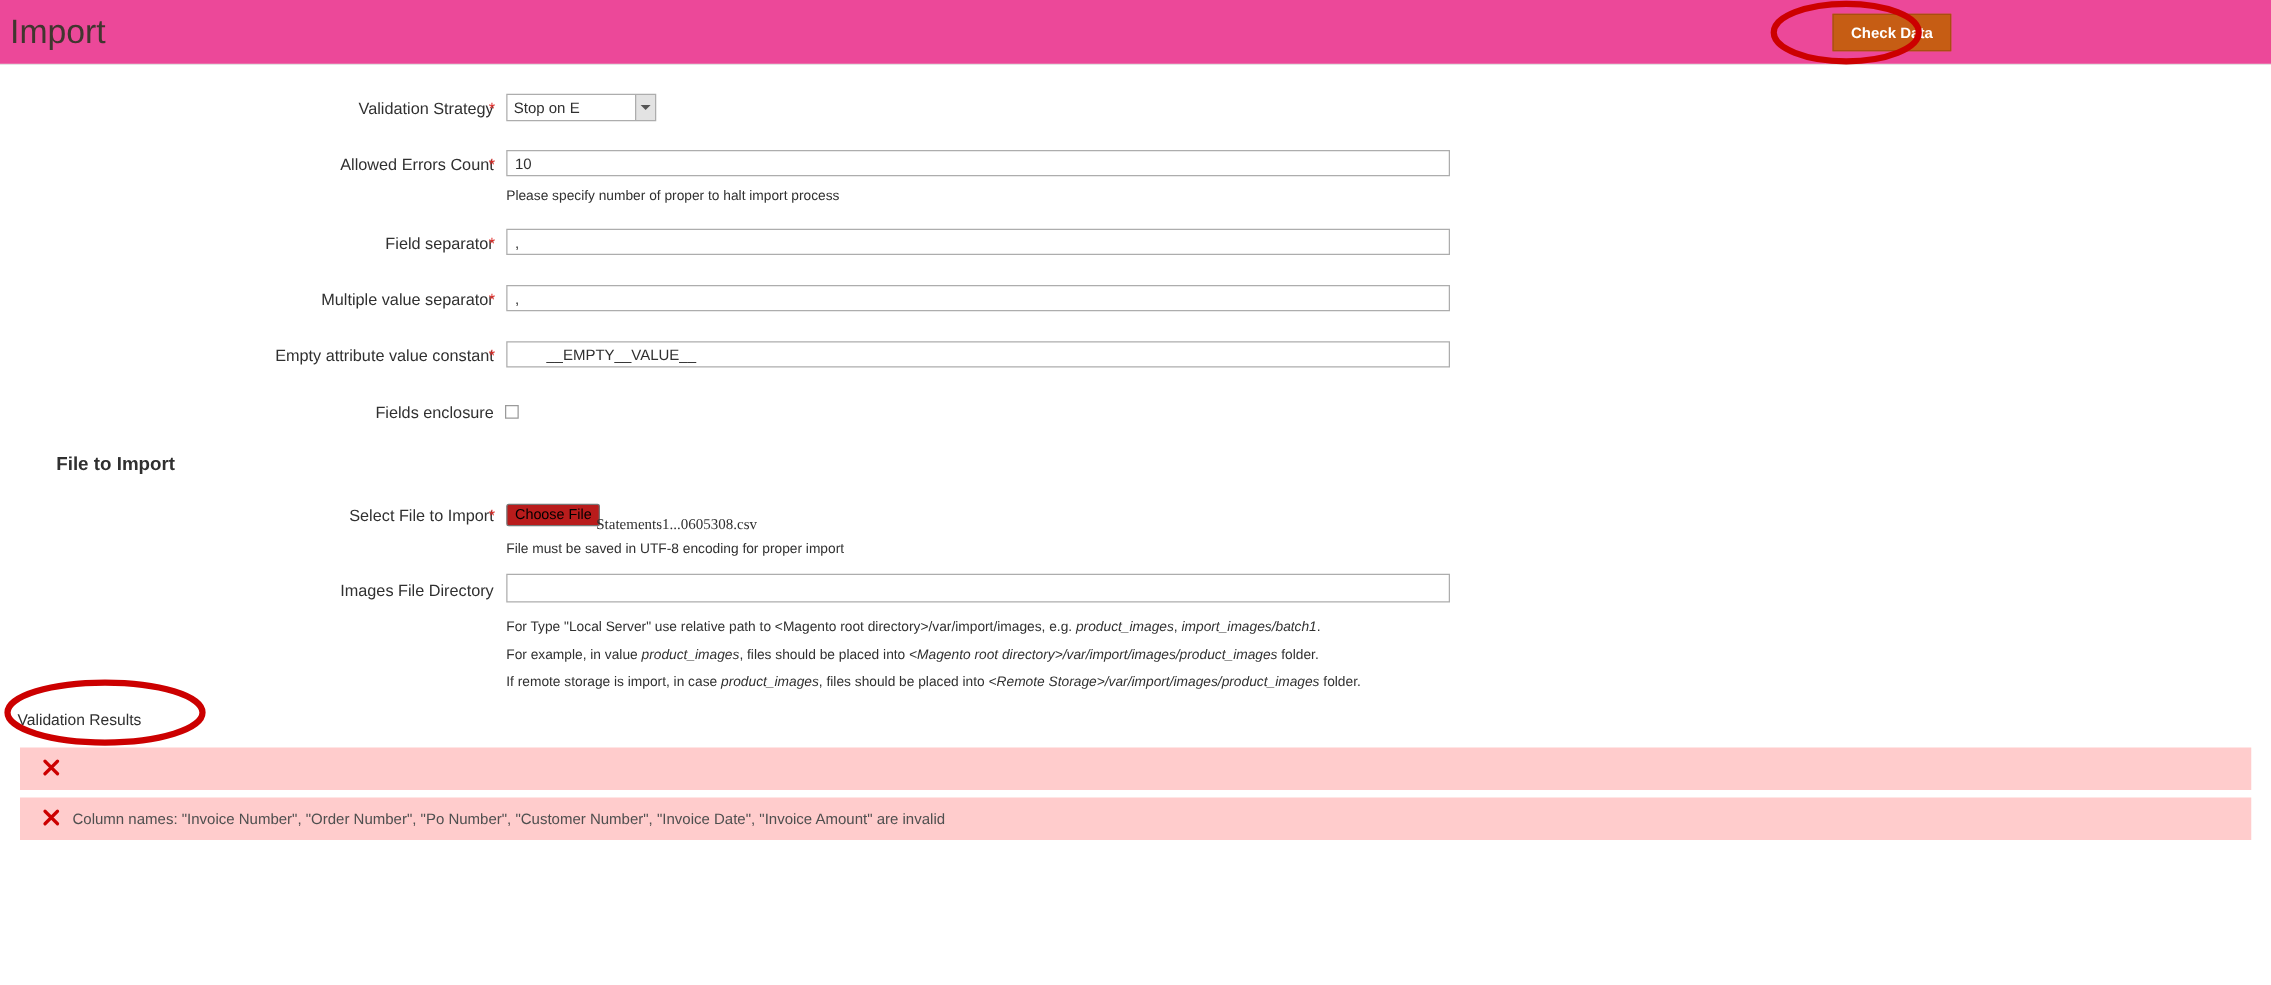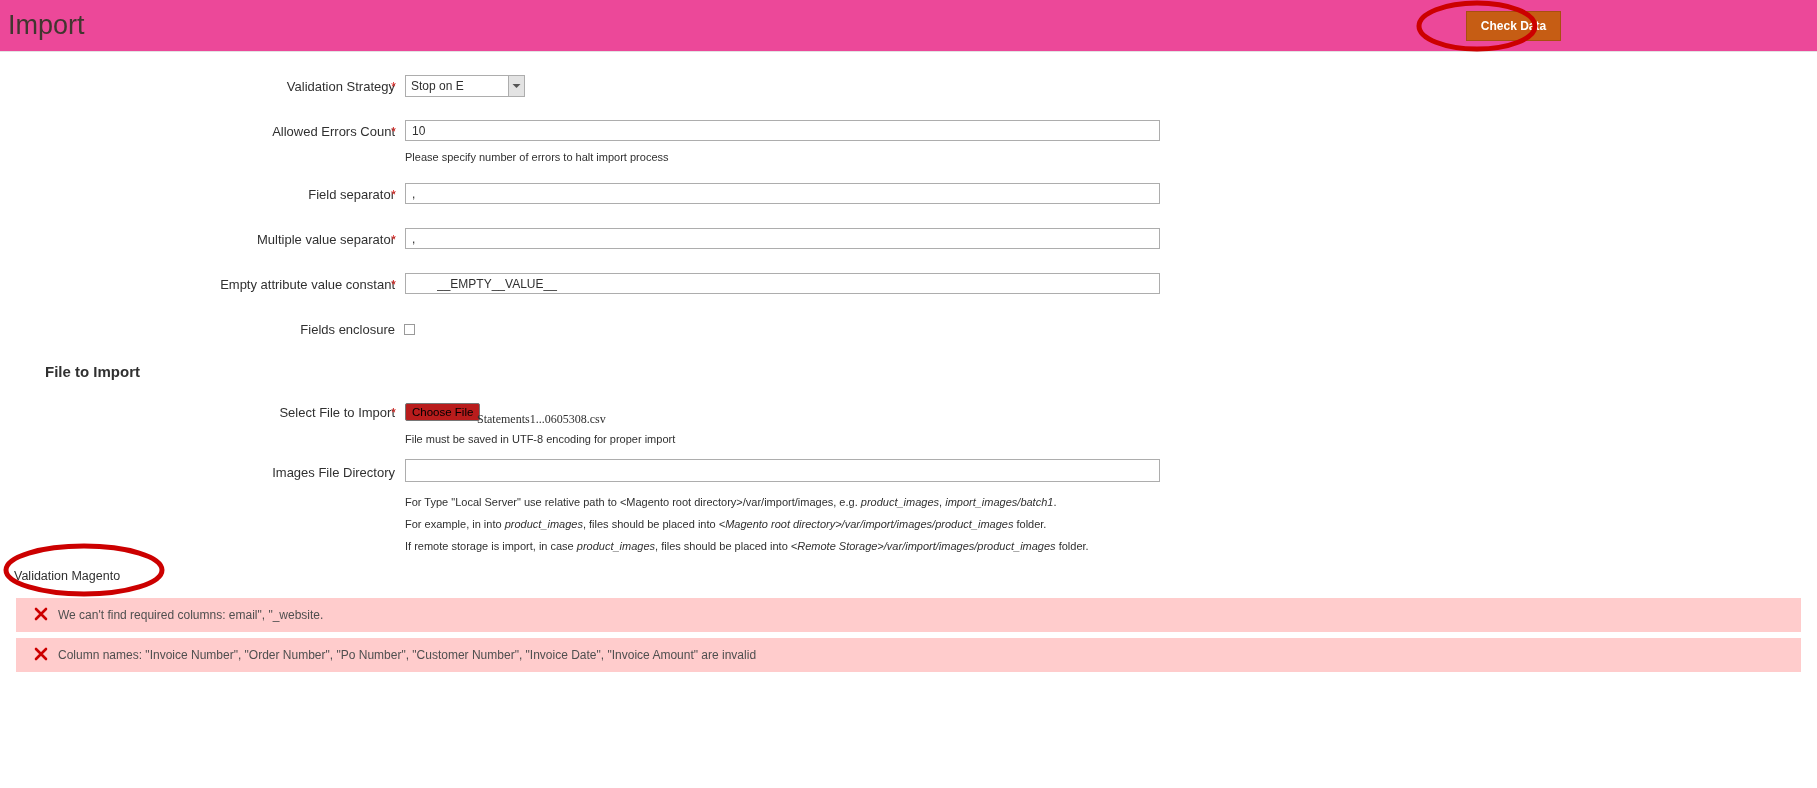--- a/index.html
+++ b/index.html
@@ -178,21 +178,21 @@
             <path d="M0.5 1 L4.5 5 L8.5 1 Z" fill="#555"></path>
           </svg>
       </div>
     </div>
   </div>
 
   <div class="field-row" style="top:72px;">
     <div class="field-label">Allowed Errors Count</div>
     <div class="req-star" style="left:391px; top:0px;">*</div>
     <input class="txt-input" type="text" style="left: 405px; top: -4px; width: 755px;" value="10">
-    <div class="note" style="left:405px; top:26px;">Please specify number of errors to halt import process</div>
+    <div class="note" style="left:405px; top:26px;">Please specify number of proper to halt import process</div>
   </div>
 
   <div class="field-row" style="top:135px;">
     <div class="field-label">Field separator</div>
     <div class="req-star" style="left:391px; top:0px;">*</div>
     <input class="txt-input" type="text" style="left: 405px; top: -4px; width: 755px;" value=",">
   </div>
 
   <div class="field-row" style="top:180px;">
     <div class="field-label">Multiple value separator</div>
@@ -218,40 +218,39 @@
     <div class="req-star" style="left:391px; top:0px;">*</div>
     <div class="file-btn" style="left:405px; top:-2px;">Choose File</div>
     <div class="file-name" style="left:477px; top:6px;font-family:Liberation Serif, serif;">Statements1...0605308.csv</div>
     <div class="note" style="left:405px; top:27px;">File must be saved in UTF-8 encoding for proper import</div>
   </div>
 
   <div class="field-row" style="top:413px;">
     <div class="field-label">Images File Directory</div>
     <input class="txt-input" type="text" style="left: 405px; top: -6px; width: 755px; height: 23px;" value="">
     <div class="note" style="left:405px; top:30px;"><span>For Type "Local Server" use relative path to &lt;Magento root directory&gt;/var/import/images, e.g. </span><i>product_images</i><span>, </span><i>import_images/batch1</i><span>.</span></div>
-    <div class="note" style="left:405px; top:52px;"><span>For example, in into </span><i>product_images</i><span>, files should be placed into </span><i>&lt;Magento root directory&gt;/var/import/images/product_images</i><span> folder.</span></div>
+    <div class="note" style="left:405px; top:52px;"><span>For example, in value </span><i>product_images</i><span>, files should be placed into </span><i>&lt;Magento root directory&gt;/var/import/images/product_images</i><span> folder.</span></div>
     <div class="note" style="left:405px; top:74px;"><span>If remote storage is import, in case </span><i>product_images</i><span>, files should be placed into </span><i>&lt;Remote Storage&gt;/var/import/images/product_images</i><span> folder.</span></div>
   </div>
 
-  <div class="vr-title" style="top:516px;">Validation Magento</div>
+  <div class="vr-title" style="top:516px;">Validation Results</div>
 </div>
 
 <div class="annot" style="left:2px; top:542px; width:170px; height:56px;">
   <svg width="170" height="56" viewBox="0 0 170 56">
     <ellipse cx="82" cy="28" rx="78" ry="24" fill="none" stroke="#cc0000" stroke-width="5"></ellipse>
   </svg>
 </div>
 
 <div class="err-banner" style="top:598px;">
   <div class="err-icon">
     <svg width="14" height="14" viewBox="0 0 14 14">
       <path d="M2 2 L12 12 M12 2 L2 12" stroke="#cc0000" stroke-width="2.6" stroke-linecap="round"></path>
     </svg>
   </div>
-  <div class="err-text">We can't find required columns: email", "_website.</div>
 </div>
 
 <div class="err-banner" style="top:638px;">
   <div class="err-icon">
     <svg width="14" height="14" viewBox="0 0 14 14">
       <path d="M2 2 L12 12 M12 2 L2 12" stroke="#cc0000" stroke-width="2.6" stroke-linecap="round"></path>
     </svg>
   </div>
   <div class="err-text">Column names: "Invoice Number", "Order Number", "Po Number", "Customer Number", "Invoice Date", "Invoice Amount" are invalid</div>
 </div>

